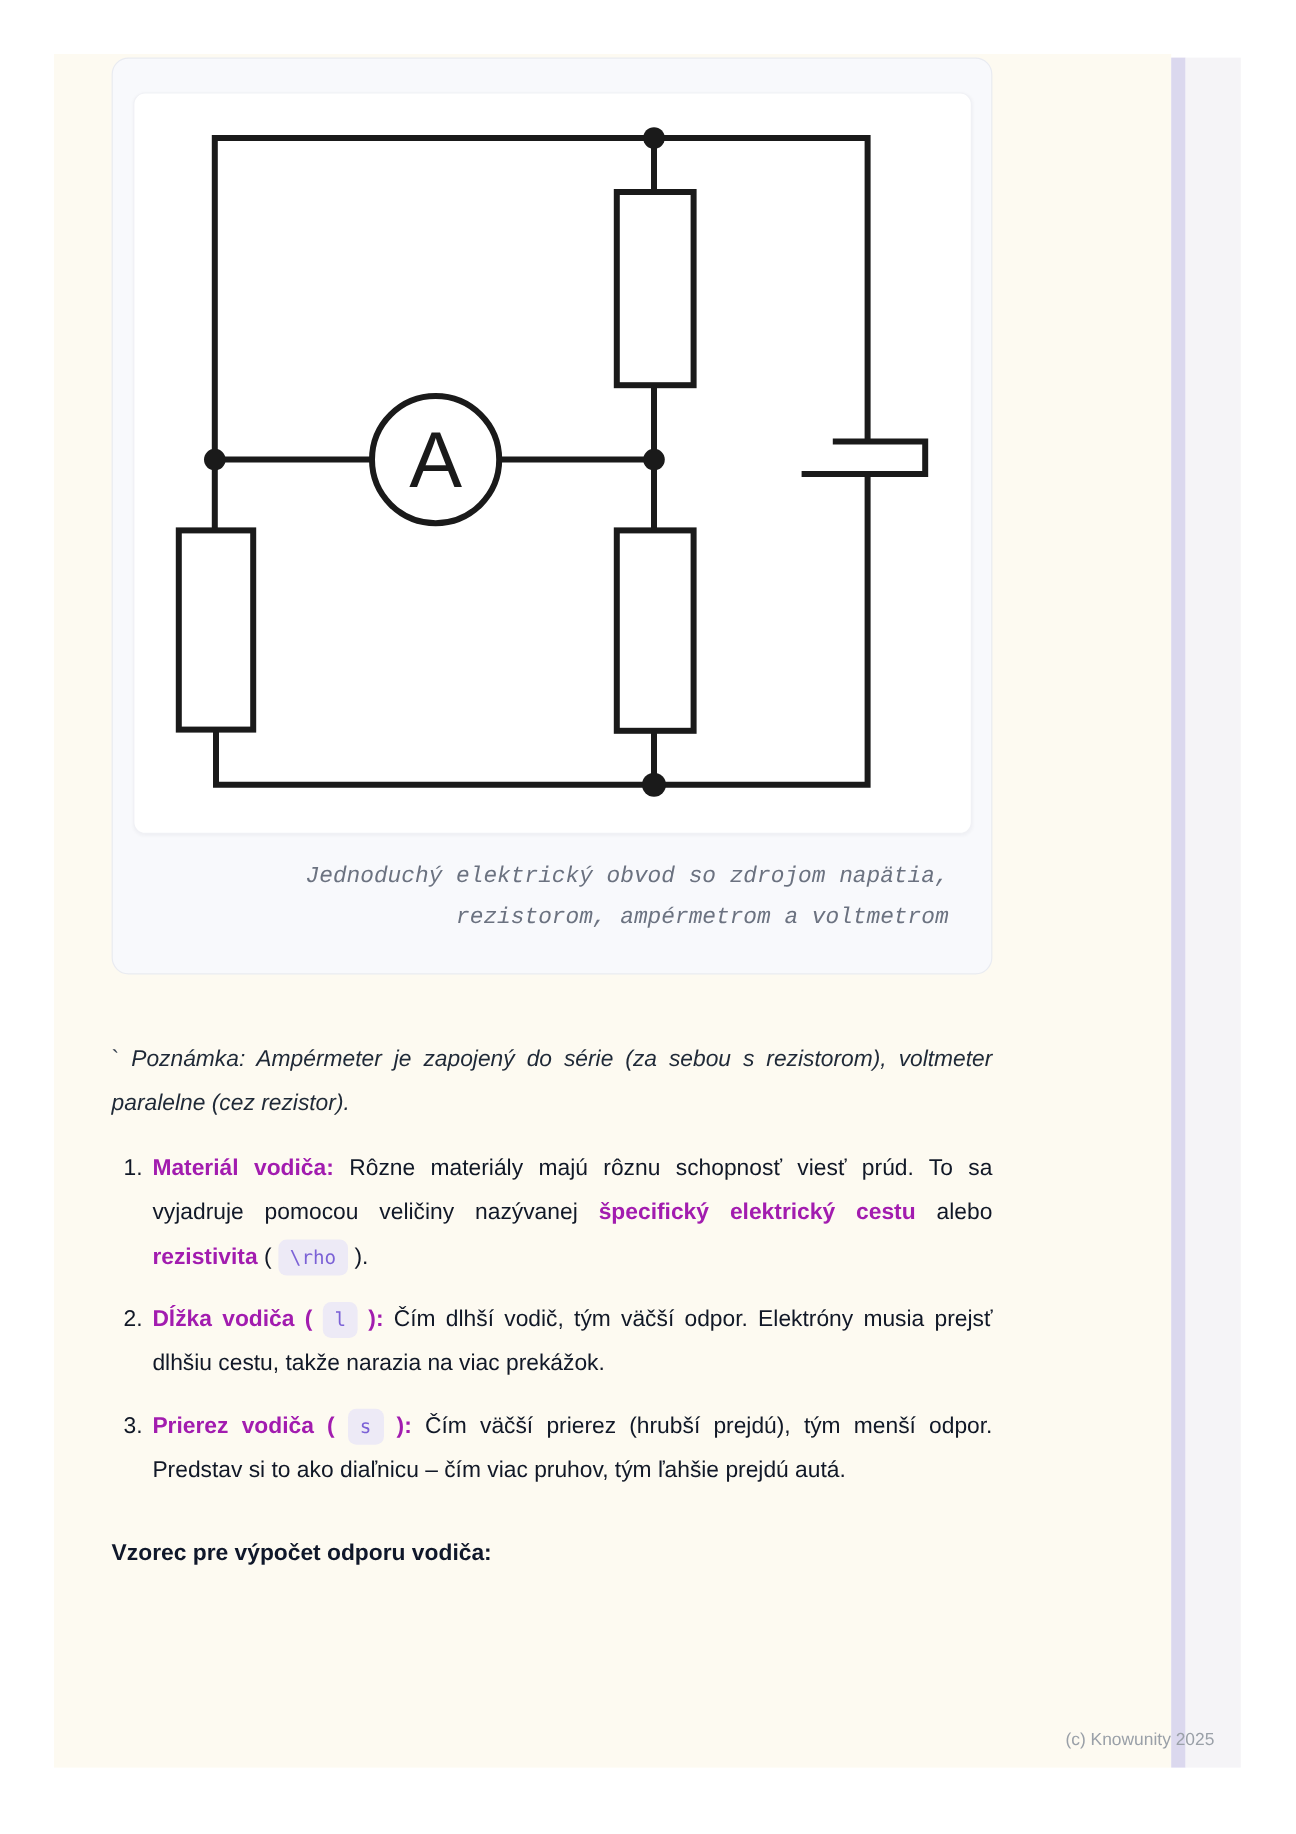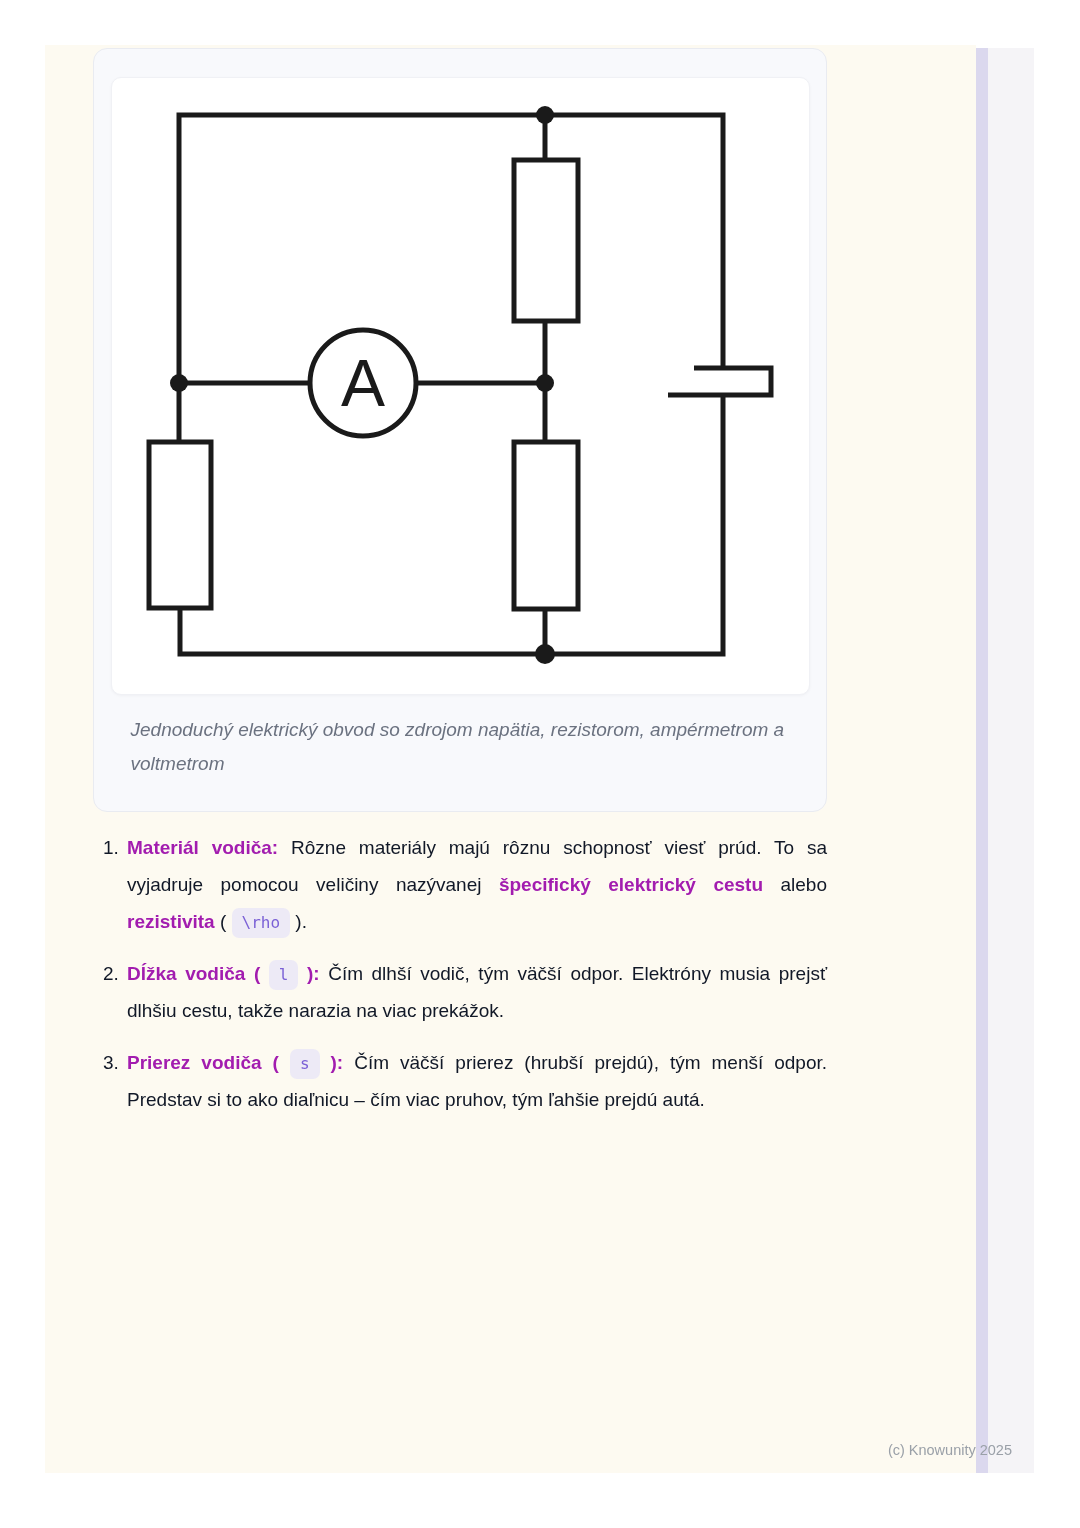--- a/index.html
+++ b/index.html
@@ -9,22 +9,22 @@
   .edge-strip{position:absolute; left:976px; top:48px; width:12px; height:1425px; background:#dbd8ee;}
   .side-panel{position:absolute; left:988px; top:48px; width:46px; height:1425px; background:#f5f4f7;}
   .content{position:absolute; left:93px; top:48px; width:734px; color:#111827;}
 
   
   .figure-card{box-sizing:border-box; width:734px; height:764px; background:#f8f9fc;
     border:1px solid #e9ebf1; border-radius:14px; padding:28px 16px 0 17px;}
   .figure-panel{box-sizing:border-box; width:699px; height:618px; background:#ffffff;
     border:1px solid #f0f1f5; border-radius:10px; box-shadow:0 1px 3px rgba(20,20,40,0.04);}
   .figure-panel svg{display:block;}
-  .figure-caption{margin:18px auto 0 auto; max-width:660px; text-align:left;
-    font-style:italic; font-size:19px; line-height:34px; color:#6b7280;}
+  .figure-caption{margin:18px auto 0 auto; max-width:660px; text-align:right;
+    font-style:italic; font-size:19px; line-height:34px; color:#6b7280;font-family:Liberation Mono, monospace;}
 
   
   .note{margin:52px 0 0 0; font-size:19px; line-height:37px; color:#1f2937;
     text-align:justify;}
   .note .tick{font-style:normal; color:#374151; padding-right:10px;}
   .note .note-text{font-style:italic;}
 
   
   .section-heading{margin:40px 0 0 0; font-size:27px; font-weight:700; color:#a3a0ee; letter-spacing:-0.2px;}
 
@@ -84,20 +84,23 @@
             <circle cx="67" cy="305" r="9"></circle>
             <circle cx="433" cy="305" r="9"></circle>
             <circle cx="433" cy="576" r="10"></circle>
           </g>
           <text x="251" y="328" text-anchor="middle" font-family="Liberation Sans, sans-serif" font-size="66" font-weight="500" fill="#1a1a1a">A</text>
         </svg>
       </div>
       <div class="figure-caption">Jednoduchý elektrický obvod so zdrojom napätia, rezistorom, ampérmetrom a voltmetrom</div>
     </div>
 
+    <p class="note">
+      <span class="tick">`</span><span class="note-text">Poznámka: Ampérmeter je zapojený do série (za sebou s rezistorom), voltmeter paralelne (cez rezistor).</span>
+    </p>
 
 
 
     <ol class="factors">
       <li>
         <span class="num">1.</span>
         <span class="li-body">
           <b>Materiál vodiča:</b>
           <span>Rôzne materiály majú rôznu schopnosť viesť prúd. To sa vyjadruje pomocou veličiny nazývanej</span>
           <b>špecifický elektrický cestu</b>
@@ -121,16 +124,17 @@
         <span class="num">3.</span>
         <span class="li-body">
           <b>Prierez vodiča (</b>
           <code class="chip">s</code>
           <b>):</b>
           <span>Čím väčší prierez (hrubší prejdú), tým menší odpor. Predstav si to ako diaľnicu – čím viac pruhov, tým ľahšie prejdú autá.</span>
         </span>
       </li>
     </ol>
 
+    <p class="formula-label">Vzorec pre výpočet odporu vodiča:</p>
   </div>
 
   <div class="footer-credit">(c) Knowunity 2025</div>
 </div>
 
 </body></html>

